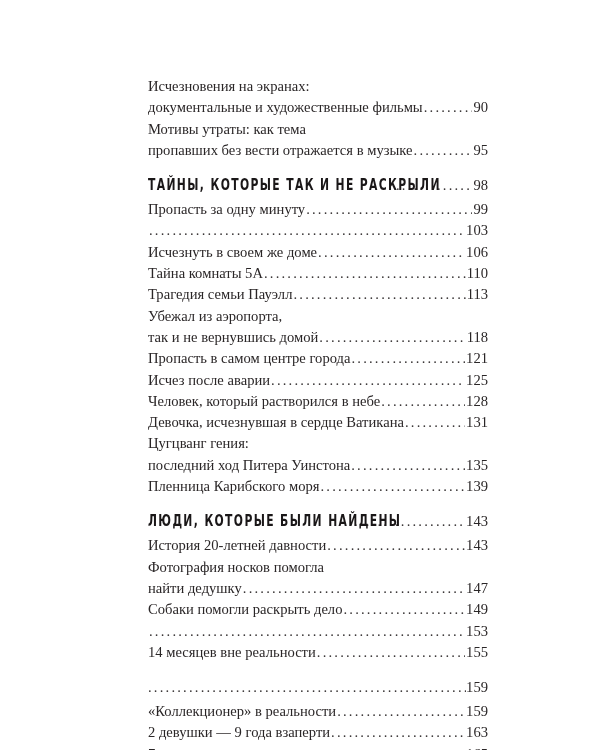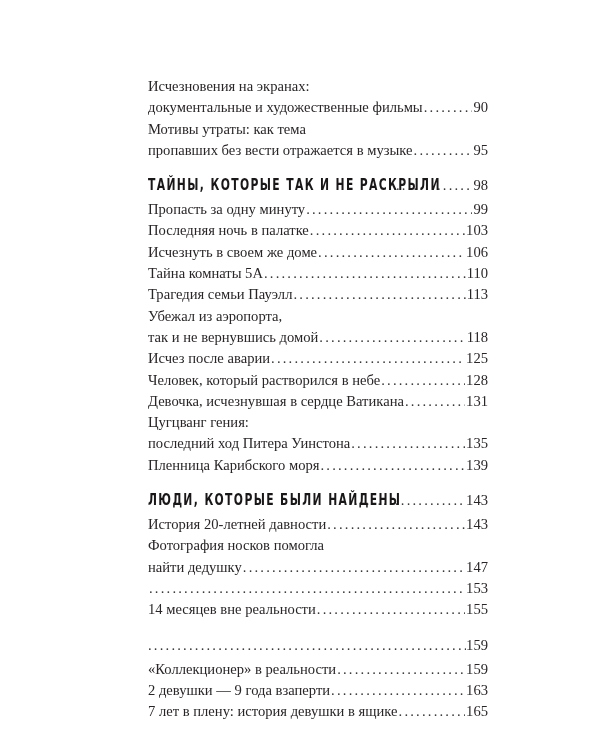--- a/index.html
+++ b/index.html
@@ -129,21 +129,20 @@
       <span class="leader"></span>
       <span class="page-num">98</span>
     </div>
 
     <div class="line">
       <span class="title">Пропасть за одну минуту</span>
       <span class="leader"></span>
       <span class="page-num">99</span>
     </div>
     <div class="line">
-      <span class="title">Последняя ночь в палатке</span>
       <span class="leader"></span>
       <span class="page-num">103</span>
     </div>
     <div class="line">
       <span class="title">Исчезнуть в своем же доме</span>
       <span class="leader"></span>
       <span class="page-num">106</span>
     </div>
     <div class="line">
       <span class="title">Тайна комнаты 5А</span>
@@ -157,20 +156,25 @@
     </div>
     <div class="entry">
       <div class="line">
         <span class="title">Убежал из аэропорта,</span>
       </div>
       <div class="line">
         <span class="title">так и не вернувшись домой</span>
         <span class="leader"></span>
         <span class="page-num">118</span>
       </div>
+    </div>
+    <div class="line">
+      <span class="title">Пропасть в самом центре города</span>
+      <span class="leader"></span>
+      <span class="page-num">121</span>
     </div>
     <div class="line">
       <span class="title">Исчез после аварии</span>
       <span class="leader"></span>
       <span class="page-num">125</span>
     </div>
     <div class="line">
       <span class="title">Человек, который растворился в небе</span>
       <span class="leader"></span>
       <span class="page-num">128</span>
@@ -215,20 +219,25 @@
       <div class="line">
         <span class="title">Фотография носков помогла</span>
       </div>
       <div class="line">
         <span class="title">найти дедушку</span>
         <span class="leader"></span>
         <span class="page-num">147</span>
       </div>
     </div>
     <div class="line">
+      <span class="title">Собаки помогли раскрыть дело</span>
+      <span class="leader"></span>
+      <span class="page-num">149</span>
+    </div>
+    <div class="line">
       <span class="leader"></span>
       <span class="page-num">153</span>
     </div>
     <div class="line">
       <span class="title">14 месяцев вне реальности</span>
       <span class="leader"></span>
       <span class="page-num">155</span>
     </div>
   </div>
 

